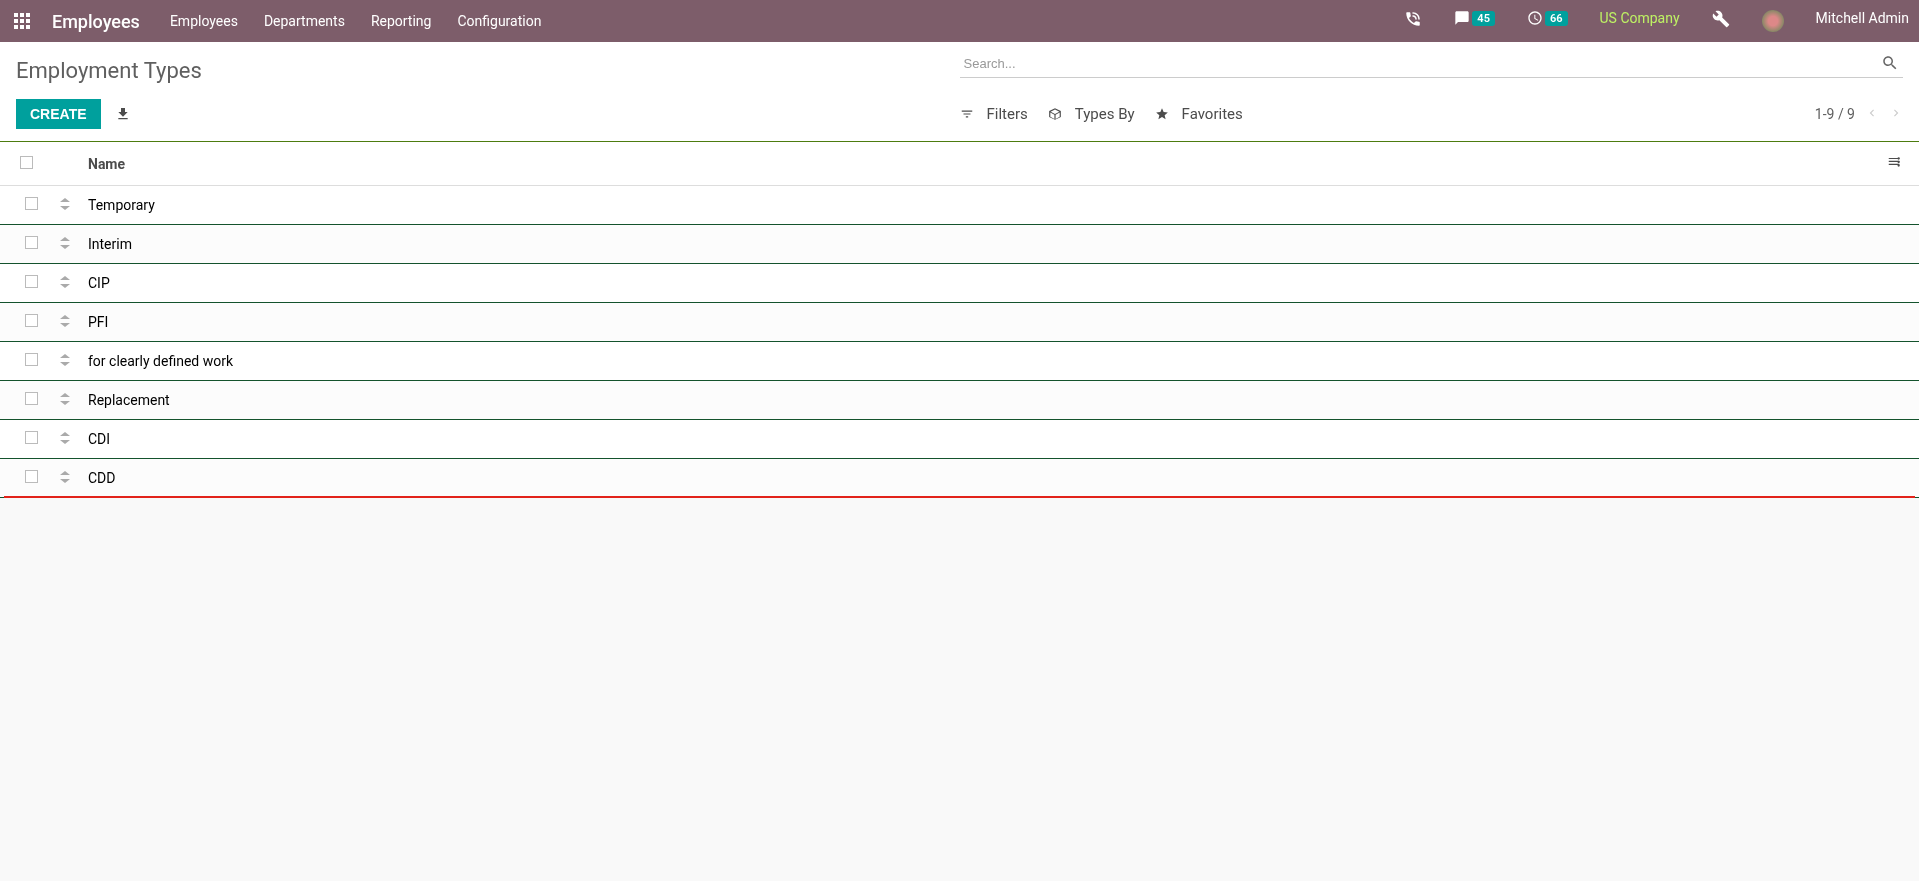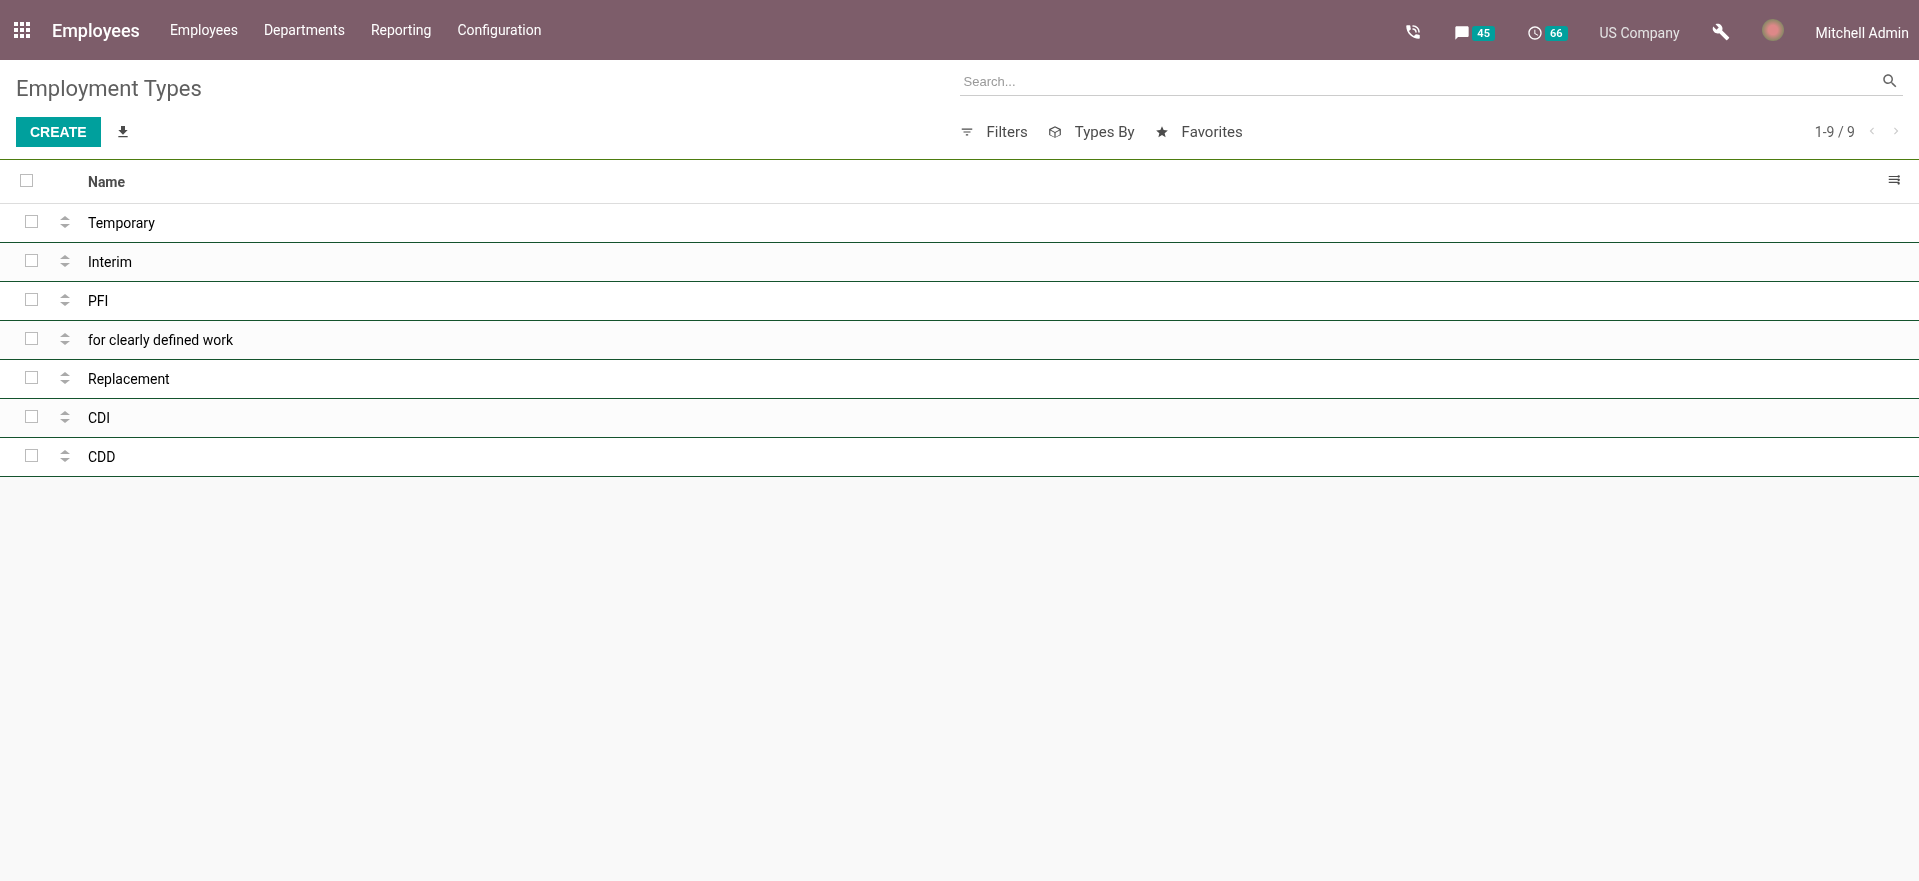--- a/index.html
+++ b/index.html
@@ -1,29 +1,29 @@
 <!DOCTYPE html>
 <html><head>
 <meta charset="utf-8">
 <style>
 * { box-sizing: border-box; margin: 0; padding: 0; }
 body { font-family: -apple-system, BlinkMacSystemFont, "Segoe UI", Roboto, "Helvetica Neue", Arial, sans-serif; font-size: 14px; color: #4c4c4c; background: #f9f9f9; }
 
 
-.topbar { background: #7d5d6a; color: #fff; display: flex; align-items: center; height: 60px; padding: 0 10px; }
+.topbar { background: #7d5d6a; color: #fff; display: flex; align-items: center; height: 42px; padding: 0 10px; }
 .topbar-left { display: flex; align-items: center; gap: 18px; }
 .apps-icon { display: inline-flex; align-items: center; justify-content: center; width: 24px; height: 24px; cursor: pointer; }
 .apps-icon svg { fill: #fff; }
 .app-name { font-size: 18px; font-weight: 500; color: #fff; margin-right: 8px; }
 .nav-item { color: #fff; font-size: 14px; cursor: pointer; padding: 0 4px; }
-.topbar-right { margin-left: auto; display: flex; align-items: flex-end; gap: 32px; }
+.topbar-right { margin-left: auto; display: flex; align-items: flex-start; gap: 32px; }
 .topbar-right .icon-wrap { display: inline-flex; align-items: center; cursor: pointer; }
 .topbar-right svg { fill: #fff; }
 .badge { background: #00a09d; color: #fff; font-size: 11px; padding: 1px 5px; border-radius: 3px; font-weight: 600; margin-left: 2px; }
-.company-name { color: #e5e5e5; font-size: 14px; }
+.company-name { color: #bef264; font-size: 14px; }
 .avatar { width: 22px; height: 22px; border-radius: 50%; background: radial-gradient(circle, #d88 30%, #886 70%); display: inline-block; }
 .user-name { color: #fff; font-size: 14px; }
 
 
 .control-panel { background: #fff; border-bottom: 1px solid #4d7c0f; }
 .cp-row1 { display: flex; align-items: flex-start; padding: 8px 16px 0 16px; }
 .breadcrumb-title { font-size: 22px; color: #5f5f5f; font-weight: 400; padding: 8px 0; }
 .search-area { margin-left: auto; width: 50%; position: relative; }
 .search-input { width: 100%; border: none; border-bottom: 1px solid #ccc; font-size: 13px; padding: 6px 30px 6px 4px; outline: none; background: transparent; }
 .search-input::placeholder { color: #999; }
@@ -198,20 +198,28 @@
                 <path d="M0 4 L5 0 L10 4 Z M0 8 L5 12 L10 8 Z"></path>
               </svg></span></td>
     <td>Interim</td>
     <td class="col-opt"></td>
   </tr>
         <tr>
     <td class="col-check"><span class="checkbox"></span></td>
     <td class="col-handle"><span class="drag-handle"><svg width="10" height="12" viewBox="0 0 10 12">
                 <path d="M0 4 L5 0 L10 4 Z M0 8 L5 12 L10 8 Z"></path>
               </svg></span></td>
+    <td>CIP</td>
+    <td class="col-opt"></td>
+  </tr>
+        <tr>
+    <td class="col-check"><span class="checkbox"></span></td>
+    <td class="col-handle"><span class="drag-handle"><svg width="10" height="12" viewBox="0 0 10 12">
+                <path d="M0 4 L5 0 L10 4 Z M0 8 L5 12 L10 8 Z"></path>
+              </svg></span></td>
     <td>PFI</td>
     <td class="col-opt"></td>
   </tr>
         <tr>
     <td class="col-check"><span class="checkbox"></span></td>
     <td class="col-handle"><span class="drag-handle"><svg width="10" height="12" viewBox="0 0 10 12">
                 <path d="M0 4 L5 0 L10 4 Z M0 8 L5 12 L10 8 Z"></path>
               </svg></span></td>
     <td>for clearly defined work</td>
     <td class="col-opt"></td>

